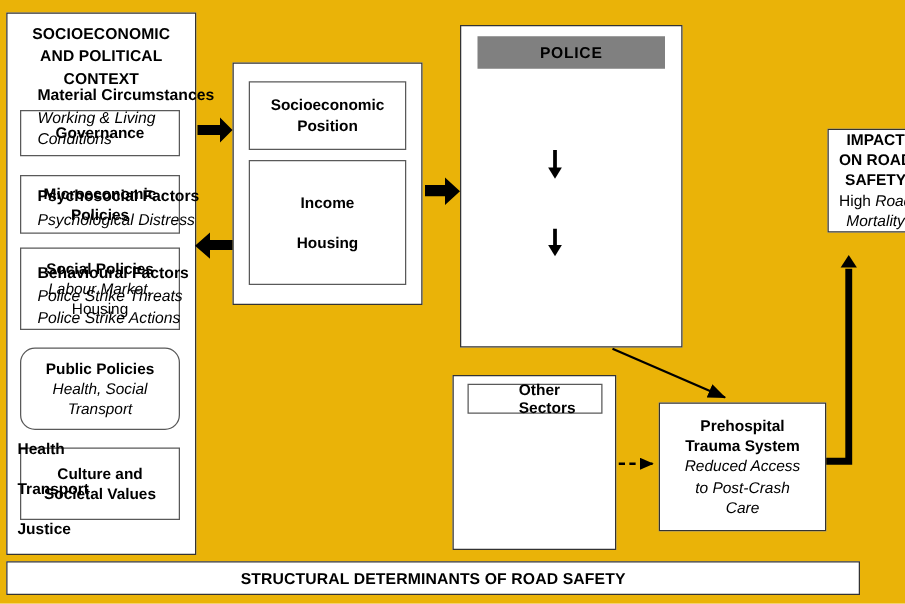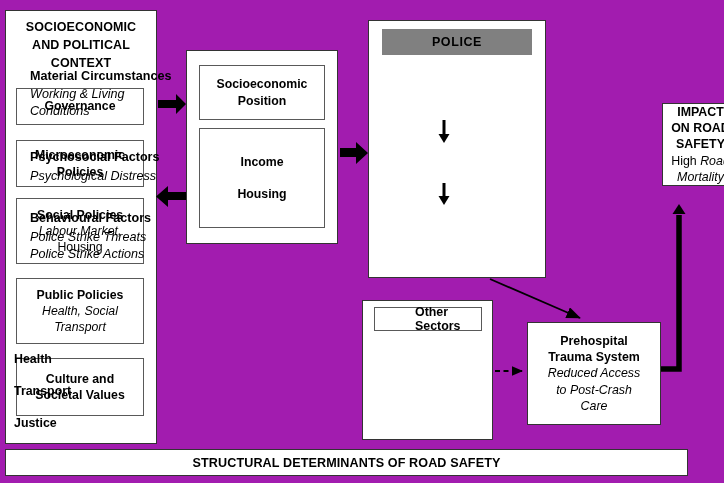--- a/index.html
+++ b/index.html
@@ -8,21 +8,21 @@
     background: #ffffff;
   }
   body {
     font-family: "Liberation Sans", sans-serif;
     color: #000000;
   }
   #canvas {
     position: relative;
     width: 724px;
     height: 483px;
-    background: #a21caf;
+    background: #eab308;
     overflow: hidden;
   }
   .box {
     position: absolute;
     box-sizing: border-box;
     background: #ffffff;
     border: 1.5px solid #444444;
   }
   .outer-box {
     border: 1.5px solid #333333;
@@ -134,21 +134,21 @@
     <span class="b">Microeconomic</span>
     <span class="b">Policies</span>
   </div>
 
   <div class="sub-box" style="left:16px; top:198px; width:128px; height:66px;">
     <span class="b">Social Policies</span>
     <span class="i">Labour Market,</span>
     <span>Housing</span>
   </div>
 
-  <div class="sub-box" style="left:16px; top:278px; width:128px; height:66px;">
+  <div class="sub-box" style="left:16px; top:278px; width:128px; height:66px;border-radius:12px;">
     <span class="b">Public Policies</span>
     <span class="i">Health, Social</span>
     <span class="i">Transport</span>
   </div>
 
   <div class="sub-box" style="left:16px; top:358px; width:128px; height:58px;">
     <span class="b">Culture and</span>
     <span class="b">Societal Values</span>
   </div>
 

